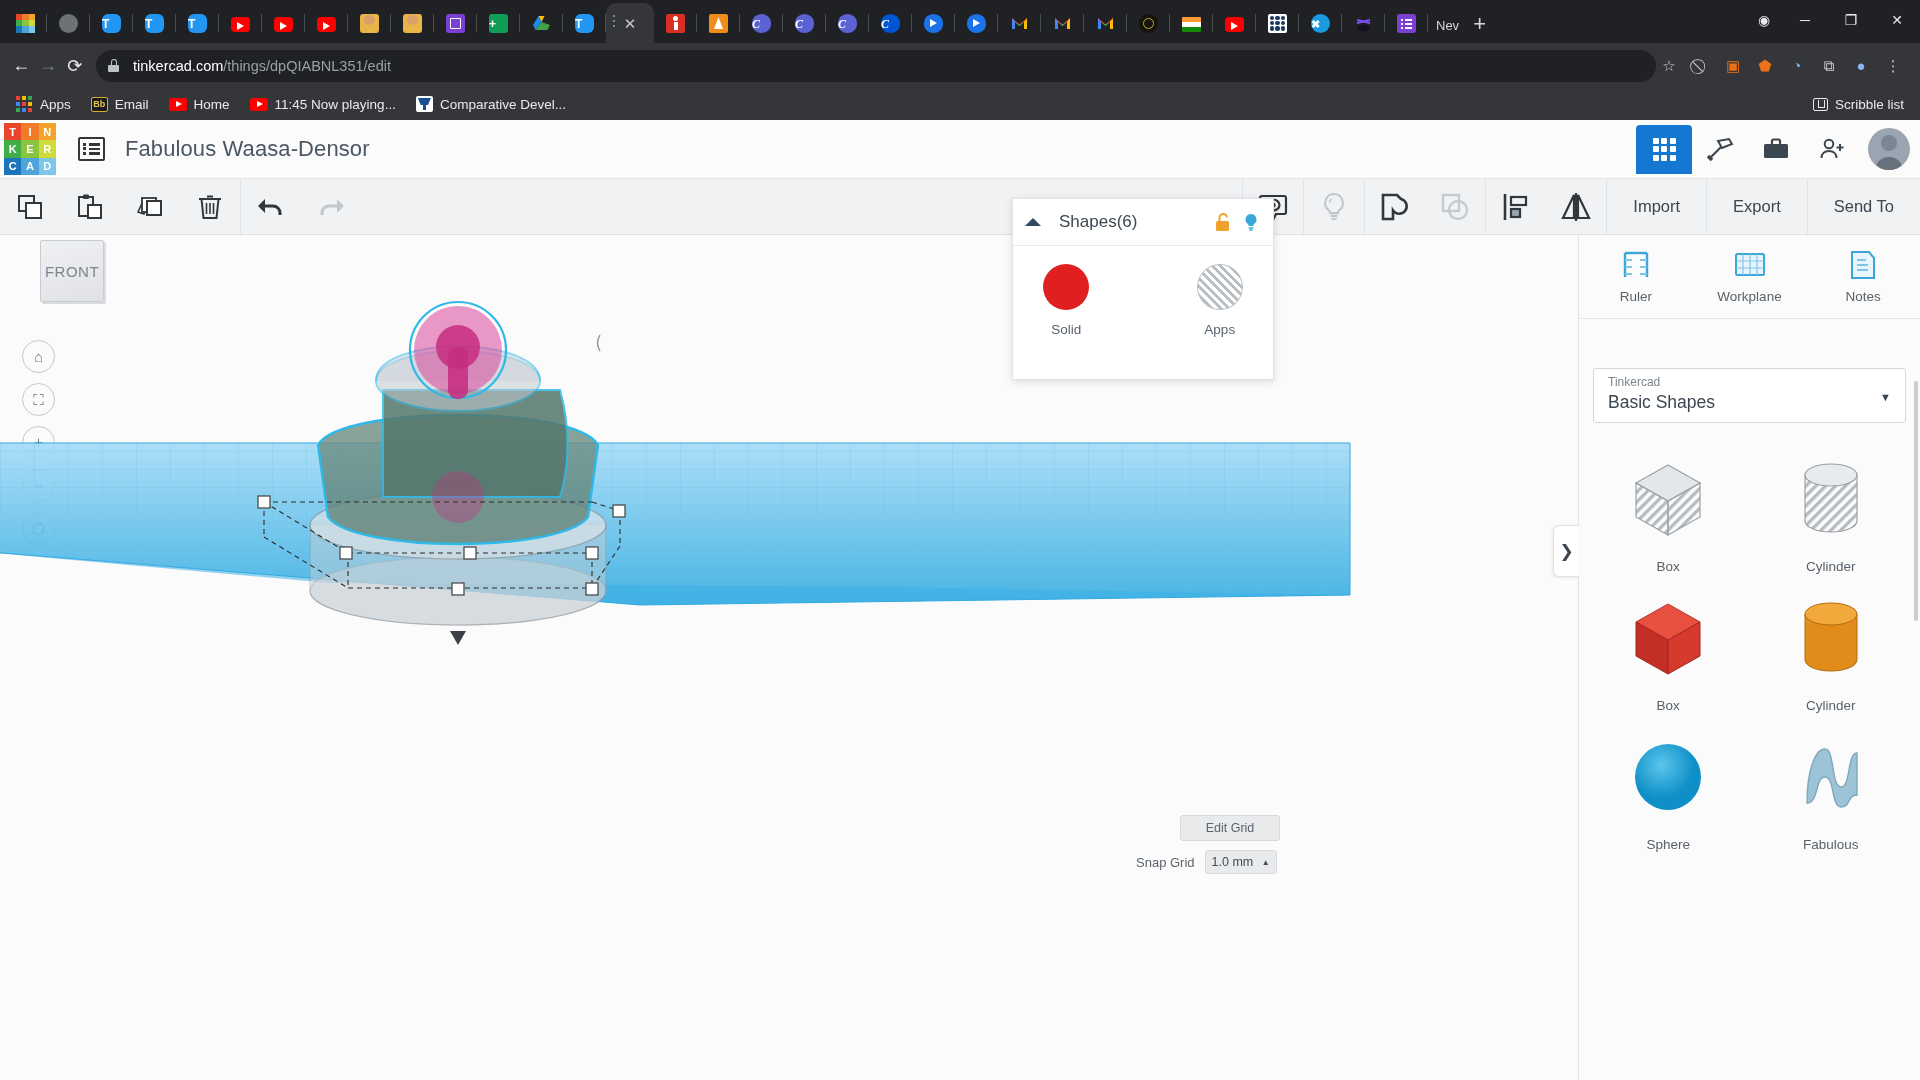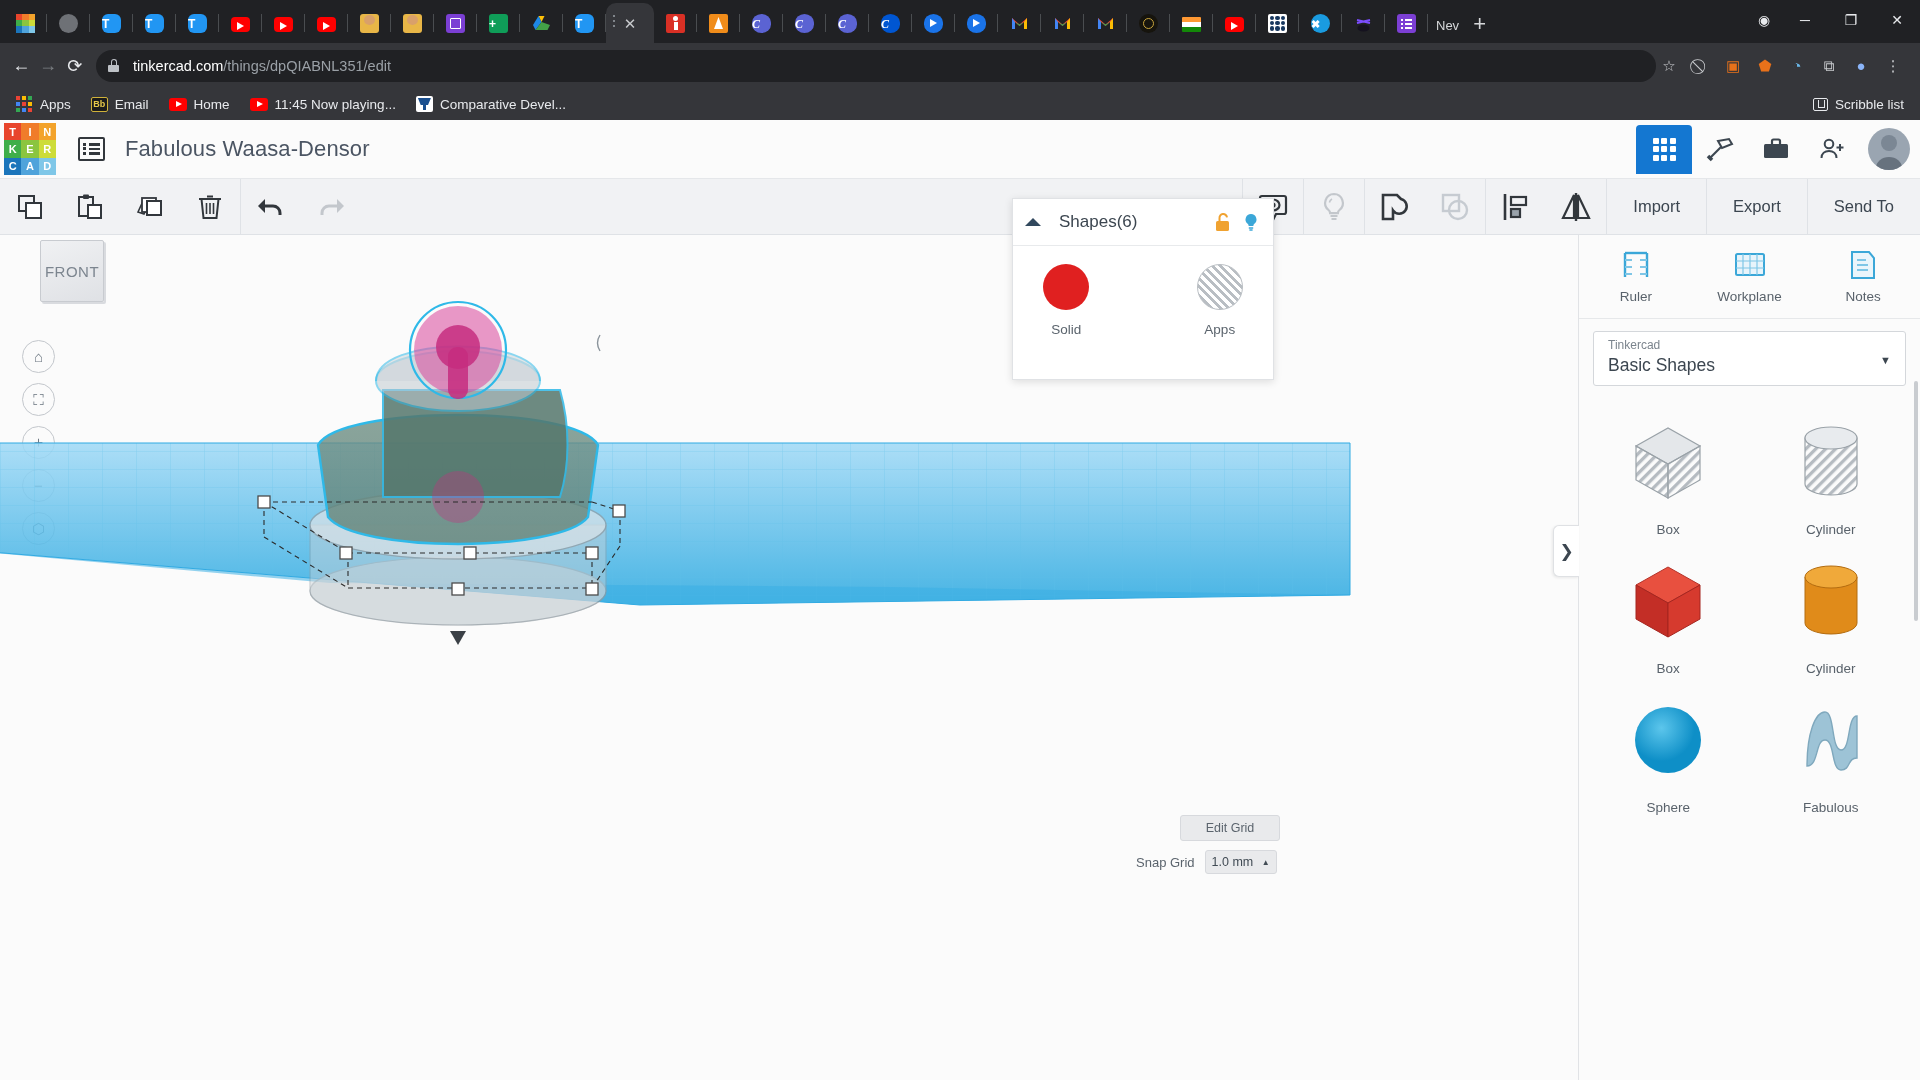--- a/index.html
+++ b/index.html
@@ -185,21 +185,21 @@
   .sidebar {
     position: absolute; right: 0; top: 235px; width: 342px; height: 845px;
     background: #fbfbfb; border-left: 1px solid #e1e3e6;
   }
   .sb-tools { display: flex; height: 84px; border-bottom: 1px solid #e6e8ea; }
   .sb-tool { flex: 1; display: flex; flex-direction: column; align-items: center; justify-content: center; gap: 8px; }
   .sb-tool .cap { font-size: 13.5px; color: #59626b; }
   .sb-select-wrap { padding: 12px 14px 10px 14px; }
   .sb-select {
     border: 1px solid #d4d7db; border-radius: 3px; background: #fff;
-    padding: 6px 12px 9px 14px; position: relative;
+    padding: 6px 12px 9px 14px; position: relative; margin-top: 37px;
   }
   .sb-sel-small { font-size: 12px; color: #7b848d; }
   .sb-sel-big { font-size: 17.5px; color: #3c4650; margin-top: 3px; }
   .sb-sel-caret { position: absolute; right: 14px; top: 22px; font-size: 11px; color: #3c4650; }
   .sb-grid { display: grid; grid-template-columns: 1fr 1fr; padding: 8px 8px 0 8px; }
   .sb-shape { display: flex; flex-direction: column; align-items: center; padding: 14px 0 6px 0; }
   .sb-shape .cap { font-size: 13.5px; color: #59626b; margin-top: 12px; }
   .sb-scroll { position: absolute; right: 2px; top: 146px; width: 4px; height: 240px;
     background: #c9ccd0; border-radius: 2px; }
   .panel-toggle {

